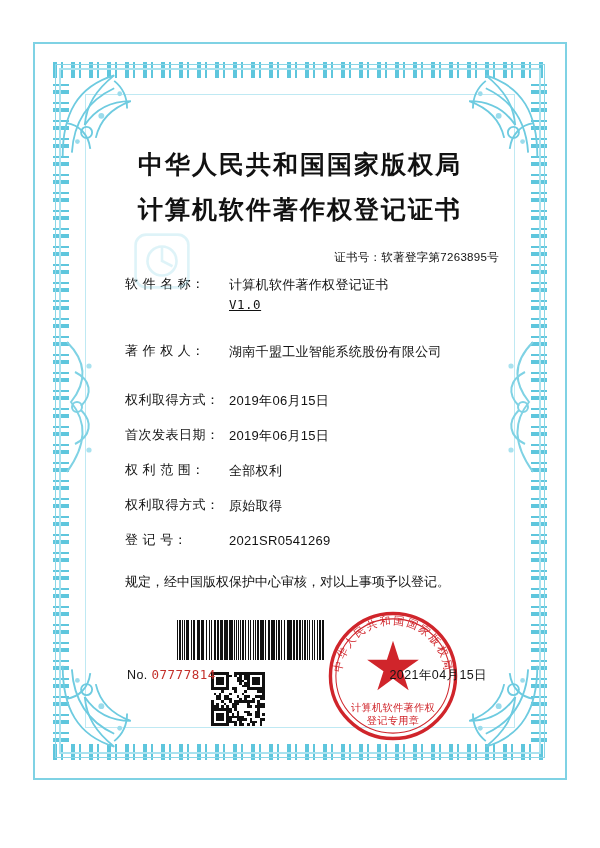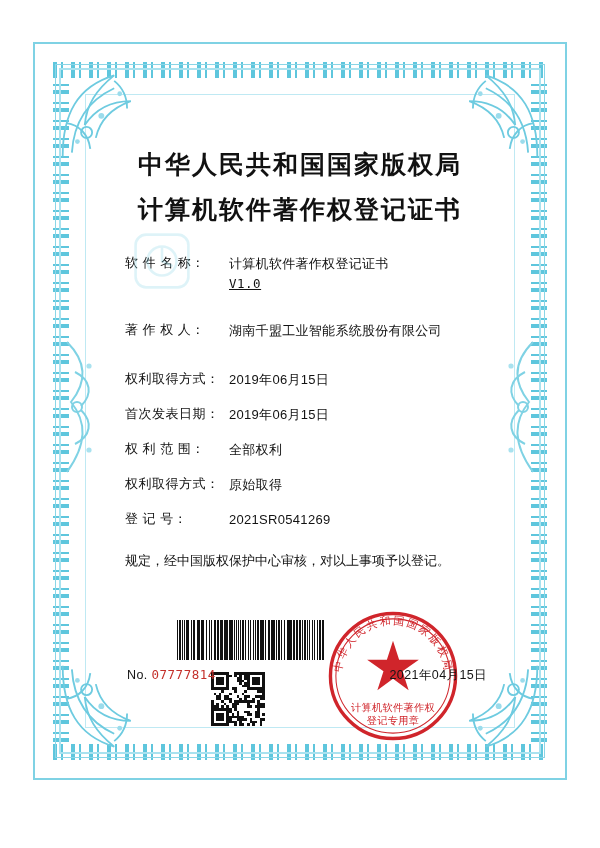--- a/index.html
+++ b/index.html
@@ -126,21 +126,21 @@
   .cert-no {
     text-align: right;
     font-size: 11.5px;
     color: #111111;
     margin-top: 24px;
     padding-right: 14px;
     letter-spacing: 0.3px;
   }
 
   .fields {
-    margin-top: 28px;
+    margin-top: 10px;
     padding-left: 38px;
     padding-right: 16px;
   }
   .field-row {
     display: flex;
     align-items: flex-start;
     margin-bottom: 15px;
     font-size: 13px;
     color: #121212;
   }
@@ -357,20 +357,23 @@
           <rect x="10" y="10" width="80" height="80" rx="16"></rect>
           <circle cx="50" cy="50" r="22"></circle>
           <path d="M50 28 L50 50 L66 58"></path>
         </g>
       </svg>
     </div>
 
     <div class="title-main">中华人民共和国国家版权局</div>
     <div class="title-sub">计算机软件著作权登记证书</div>
 
+    <div class="cert-no">
+      <span>证书号：</span><span>软著登字第7263895号</span>
+    </div>
 
     <div class="fields">
 
       <div class="field-row">
         <div class="field-label">软 件 名 称：</div>
         <div class="field-value">
           <span>计算机软件著作权登记证书</span>
           <span class="ver">V1.0</span>
         </div>
       </div>

